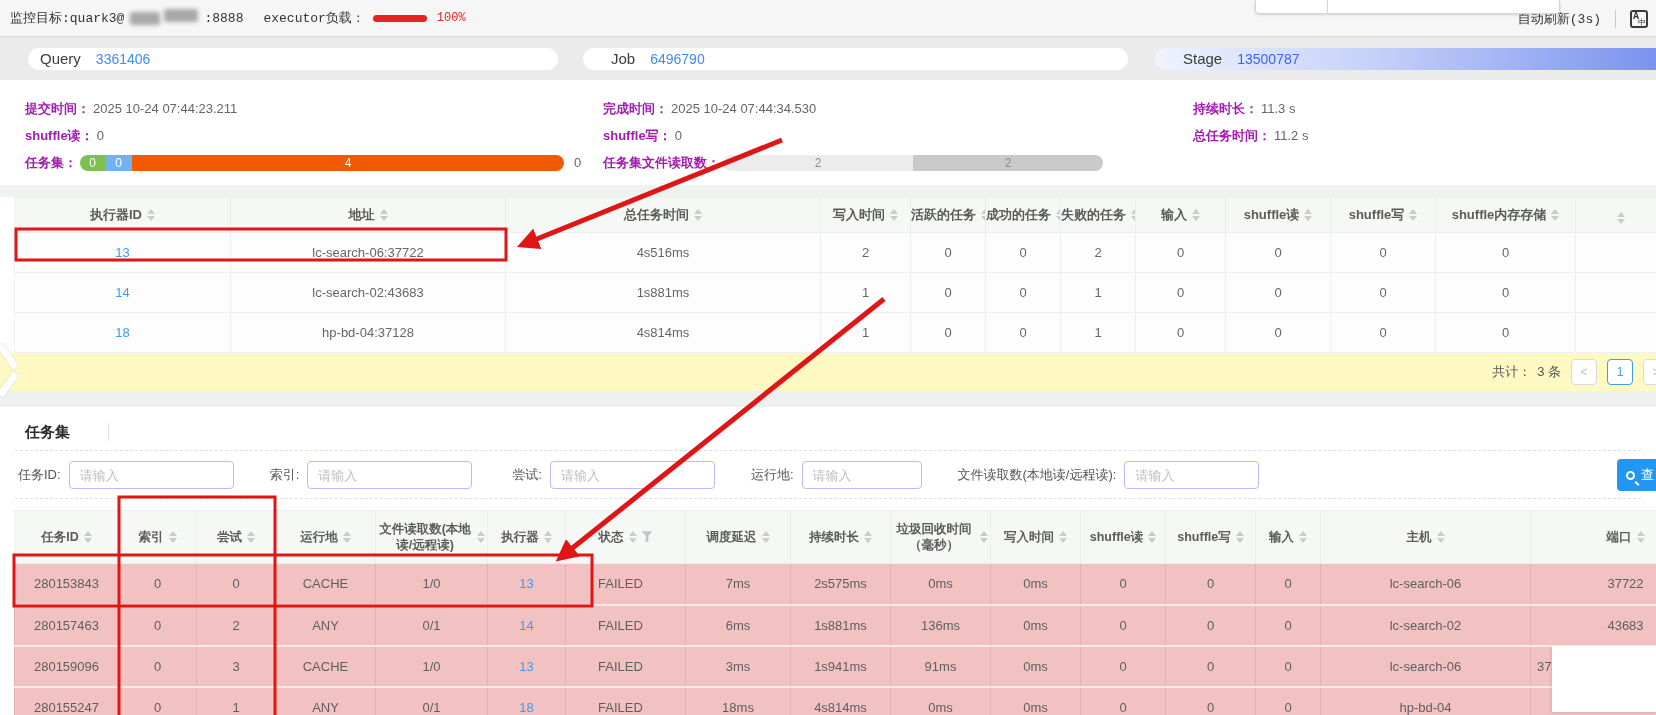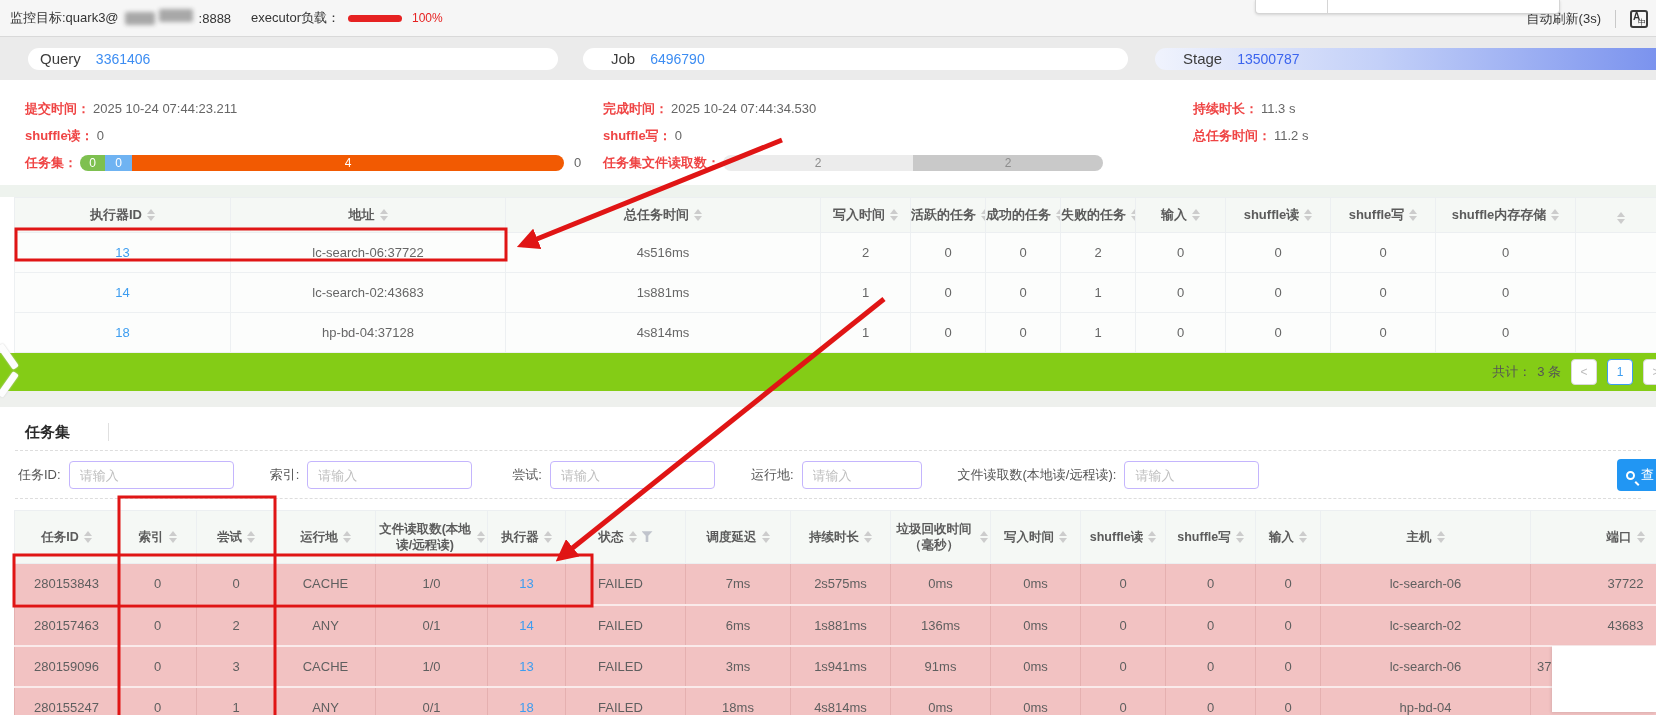--- a/index.html
+++ b/index.html
@@ -1,20 +1,20 @@
 <!DOCTYPE html>
 <html><head>
 <meta charset="utf-8">
 <style>
   * { box-sizing: border-box; margin: 0; padding: 0; }
   html,body { width:1656px; height:715px; overflow:hidden; }
   body { background:#eef0ed; font-family:"Liberation Sans","DejaVu Sans",sans-serif; font-size:13px; color:#333; position:relative; }
 
   
-  .topbar { height:37px; background:#f6f6f6; border-bottom:1px solid #d9d9d9; display:flex; align-items:center; padding-left:10px; position:relative; z-index:2; }
+  .topbar { height:37px; background:#f6f6f6; border-bottom:1px solid #d9d9d9; display:flex; align-items:center; padding-left:10px; position:relative; z-index:2;font-family:Liberation Mono, monospace; }
   .blur { display:inline-block; height:13px; border-radius:2px; background:#a8a8a8; filter:blur(2px); }
   .b1 { width:30px; margin:0 4px 0 6px; }
   .b2 { width:34px; margin-right:6px; transform:translateY(-3px); }
   .exec-label { margin-left:20px; }
   .load-pill { width:54px; height:7px; border-radius:4px; background:#e62222; margin:0 10px 0 8px; }
   .load-pct { color:#e62222; font-size:12px; }
   .topbar-right { position:absolute; right:8px; top:0; height:37px; display:flex; align-items:center; }
   .vdiv { width:1px; height:18px; background:#c9c9c9; margin:0 14px; }
   .trans-icon { width:18px; height:18px; border:2px solid #3a3a3a; border-radius:3px; position:relative; display:inline-block; }
   .trans-icon .ta { position:absolute; left:1px; top:-1px; font-size:10px; font-weight:700; }
@@ -30,21 +30,21 @@
   .pill-query { width:530px; margin-left:28px; padding-left:12px; }
   .pill-job { width:545px; margin-left:25px; padding-left:28px; }
   .pill-stage { flex:1; margin-left:27px; padding-left:28px; border-radius:16px 0 0 16px;
     background:linear-gradient(90deg,#f0f3fd 0%,#c3d0f8 45%,#7b93ee 100%); }
   .pill-stage .pvalue { color:#3b64ee; }
 
   
   .panel-a { background:#fff; }
   .summary { padding:15px 0 9px 25px; display:grid; grid-template-columns:578px 590px 1fr; }
   .line { height:27px; display:flex; align-items:center; }
-  .lbl { font-weight:700; color:#ef4444; white-space:nowrap; }
+  .lbl { font-weight:700; color:#a21caf; white-space:nowrap; }
   .val { color:#666; margin-left:3px; white-space:nowrap; }
   .ts-bar { display:flex; height:16px; border-radius:8px; overflow:hidden; margin-left:3px; }
   .seg { display:flex; align-items:center; justify-content:center; font-size:12px; color:#fff; }
   .seg-g { width:25px; background:#7ec050; }
   .seg-b { width:27px; background:#6fb3f2; }
   .seg-o { width:432px; background:#f25a02; }
   .ts-after { color:#666; margin-left:10px; }
   .fr-bar { display:flex; height:16px; border-radius:8px; overflow:hidden; margin-left:3px; }
   .seg-l { width:190px; background:#ececec; color:#8c8c8c; }
   .seg-d { width:190px; background:#c9c9c9; color:#8c8c8c; }
@@ -57,21 +57,21 @@
   .t1 th { background:#f5f8f5; height:35px; font-weight:700; color:#5b5b5b; font-size:13px; border:1px solid #eceff1; }
   .t1 td { height:40px; background:#fcfdfc; color:#666; border:1px solid #edf0f2; }
   .lk { color:#3d9df0; cursor:pointer; }
   .th-i { display:inline-flex; align-items:center; justify-content:center; gap:5px; line-height:1.3; }
   .sorter { display:inline-flex; flex-direction:column; gap:2px; }
   .sorter i { width:0; height:0; border-left:4px solid transparent; border-right:4px solid transparent; }
   .sorter .su { border-bottom:5px solid #ccc; }
   .sorter .sd { border-top:5px solid #ccc; }
   .funnel { width:11px; height:11px; background:#c0c4cc; clip-path:polygon(0 0,100% 0,62% 42%,62% 100%,38% 100%,38% 42%); }
 
-  .pager { height:38px; display:flex; align-items:center; justify-content:flex-end; color:#555; background:#84cc16; }
+  .pager { height:38px; display:flex; align-items:center; justify-content:flex-end; color:#555; background:#fef9c3; }
   .pbtn { width:26px; height:26px; border:1px solid #d9d9d9; border-radius:4px; background:#fff; display:flex; align-items:center; justify-content:center; color:#bdbdbd; margin-left:10px; font-size:12px; cursor:pointer; }
   .pbtn.cur { border-color:#3d9df0; color:#3d9df0; }
   .pbtn.next { margin-right:-13px; }
 
   
   .gap { height:16px; position:relative; }
   .drawer-chevron { position:absolute; left:0; top:-50px; width:22px; height:62px; z-index:4; }
   .drawer-chevron::before, .drawer-chevron::after { content:""; position:absolute; width:28px; height:7px; background:#fdfdfd; box-shadow:0 0 2px #cfcfcf; border-radius:2px; left:-6px; }
   .drawer-chevron::before { transform:rotate(55deg); top:12px; }
   .drawer-chevron::after { transform:rotate(-55deg); top:40px; }

